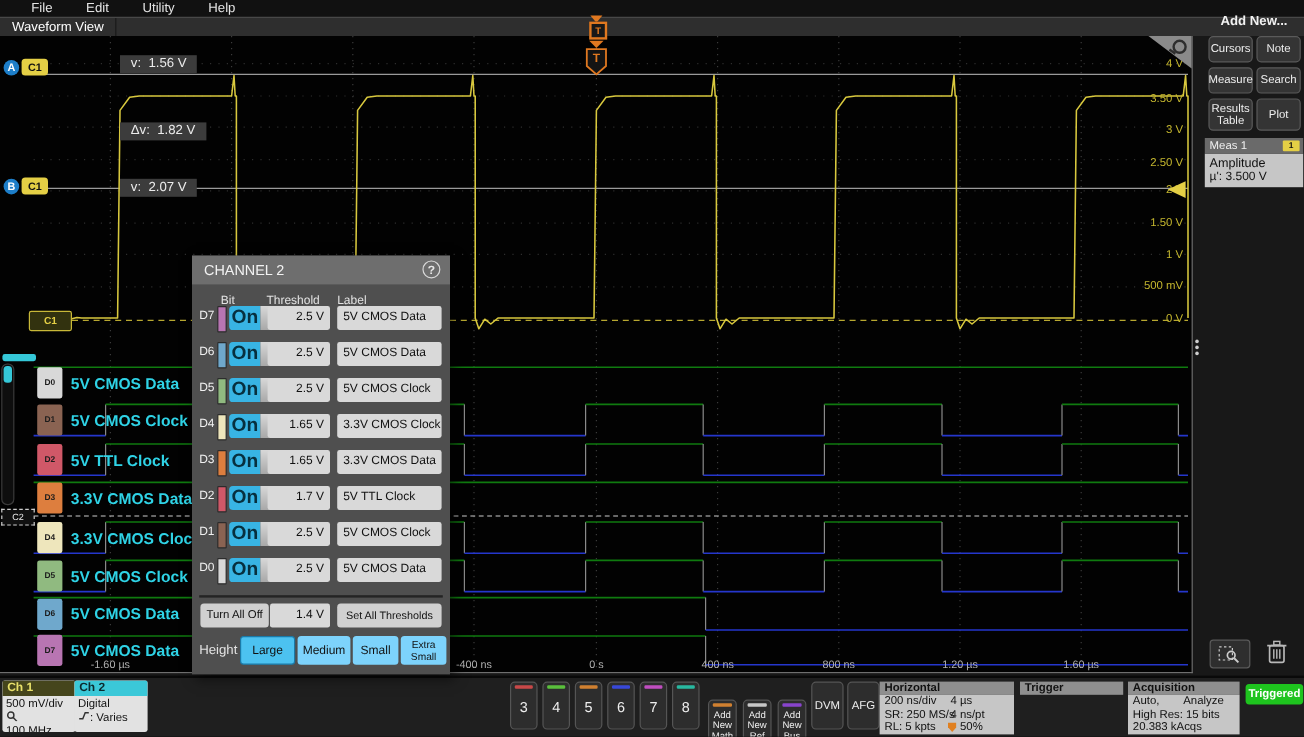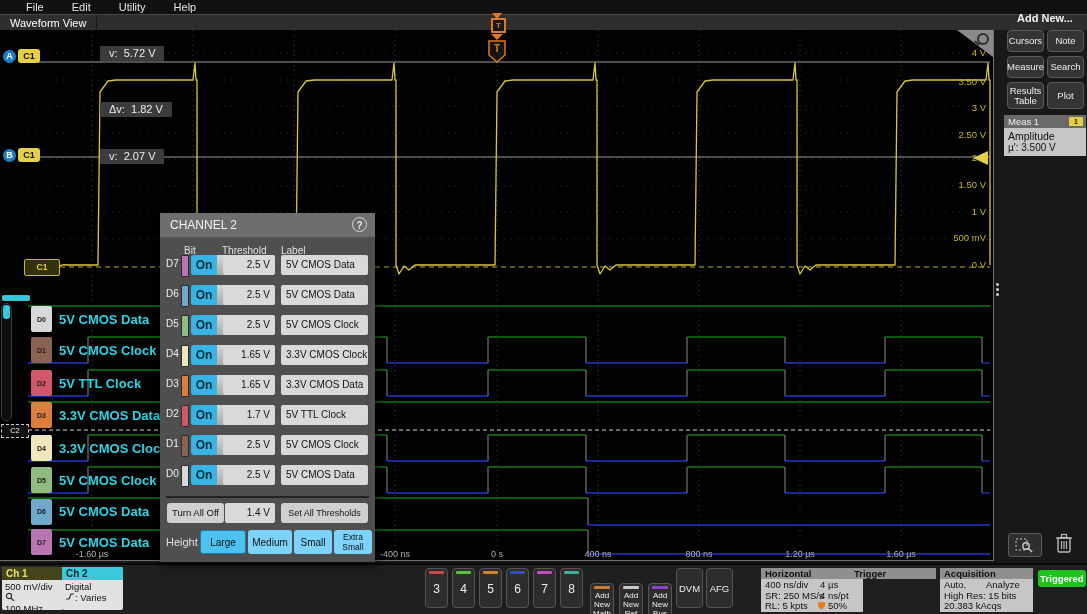--- a/index.html
+++ b/index.html
@@ -41,21 +41,21 @@
   .vdots{position:absolute;left:996px;top:283px;width:3px;z-index:5;}
   .vdots i{display:block;width:3px;height:3px;border-radius:50%;background:#cfcfcf;margin-bottom:2px;}
   
   #dialog{position:absolute;left:160px;top:213px;width:215px;height:349px;background:#4f4f4f;z-index:30;box-shadow:3px 4px 10px rgba(0,0,0,.55);}
   #dialog-title{height:24px;background:#6e6e6e;color:#f2f2f2;font-size:12px;line-height:24px;padding-left:10px;position:relative;}
   .help-circle{position:absolute;right:8px;top:4px;width:15px;height:15px;border:1.5px solid #d8d8d8;border-radius:50%;color:#e8e8e8;font-size:10px;text-align:center;line-height:15px;font-weight:bold;box-sizing:border-box;}
   .dlg-colhead{position:absolute;color:#e2e2e2;font-size:10px;}
   .dlg-row{position:absolute;left:0;width:215px;height:25px;}
   .dlg-bit{position:absolute;left:6px;top:5px;color:#f0f0f0;font-size:10px;}
   .dlg-chip{position:absolute;left:21px;top:2px;width:6px;height:20px;border-radius:1px;border:1px solid #2c2c2c;}
-  .dlg-on{position:absolute;left:31px;top:2px;width:26px;height:20px;background:#38b4e4;border-radius:3px 0 0 3px;color:#07303f;font-size:12px;font-weight:bold;text-align:center;line-height:20px;}
+  .dlg-on{position:absolute;left:31px;top:2px;width:26px;height:20px;background:#38b4e4;border-radius:3px 0 0 3px;color:#07303f;font-size:16px;font-weight:bold;text-align:center;line-height:20px;}
   .dlg-knob{position:absolute;left:57px;top:2px;width:11px;height:20px;background:linear-gradient(#d8d8d8,#a8a8a8);border-radius:0 3px 3px 0;}
   .dlg-thr{position:absolute;left:63px;top:2px;width:52px;height:20px;background:#d9d9d9;border-radius:2px;color:#111;font-size:10px;text-align:right;line-height:20px;padding-right:5px;box-sizing:border-box;}
   .dlg-lbl{position:absolute;left:121px;top:2px;width:87px;height:20px;background:#d9d9d9;border-radius:2px;color:#111;font-size:10px;line-height:20px;padding-left:5px;box-sizing:border-box;white-space:nowrap;overflow:hidden;}
   .dlg-sep{position:absolute;left:6px;top:283px;width:203px;height:2px;background:#242424;}
   .dlg-btn{position:absolute;background:#d0d0d0;border-radius:3px;color:#111;text-align:center;}
   .hgt-btn{position:absolute;top:317px;height:24px;background:#7dd3fc;border-radius:3px;color:#111;font-size:10px;display:flex;align-items:center;justify-content:center;text-align:center;}
   .hgt-sel{background:#4cc2f0;border:1px solid #1a7aa8;box-sizing:border-box;}
   
   .sb-title{position:absolute;left:1003px;top:12px;width:84px;text-align:center;color:#f2f2f2;font-size:11px;font-weight:bold;}
   .sb-btn{position:absolute;width:37px;background:#343434;border:1px solid #5a5a5a;border-radius:4px;color:#eee;font-size:9.5px;display:flex;align-items:center;justify-content:center;text-align:center;line-height:1.05;box-sizing:border-box;}
@@ -245,21 +245,21 @@
         <text x="699" y="527" fill="#b0b0b0" font-size="9" text-anchor="middle">800 ns</text>
         <text x="800" y="527" fill="#b0b0b0" font-size="9" text-anchor="middle">1.20 µs</text>
         <text x="901" y="527" fill="#b0b0b0" font-size="9" text-anchor="middle">1.60 µs</text>
       </svg>
 
     <div class="corner-tri"></div>
     <div class="corner-mag"></div>
 
     <div class="badge-circle" style="left:3px;top:20px">A</div>
     <div class="badge-c1" style="left:18px;top:19px">C1</div>
-    <div class="cursor-label" style="left:100px;top:16px">v:  5.72 V</div>
+    <div class="cursor-label" style="left:100px;top:16px">v:  1.56 V</div>
     <div class="cursor-label" style="left:100px;top:72px">Δv:  1.82 V</div>
     <div class="badge-circle" style="left:3px;top:119px">B</div>
     <div class="badge-c1" style="left:18px;top:118px">C1</div>
     <div class="cursor-label" style="left:100px;top:119px">v:  2.07 V</div>
 
     <div class="ch-tag" style="left:24px;top:229px;width:34px;height:15px;line-height:15px">C1</div>
     <div class="c2-tag" style="left:1px;top:394px;width:26px;height:12px;line-height:12px">C2</div>
 
     <div class="dig-handle-strip"></div>
     <div class="dig-handle-pill">
@@ -485,24 +485,24 @@
         <div class="addbtn" style="left: 648px;">
           <div class="strip" style="background:#8844cc"></div>
           <div class="al">Add<br>New<br>Bus</div>
         </div>
       </div>
     <div id="tool-btns">
         <div class="toolbtn" style="left: 676px;">DVM</div>
         <div class="toolbtn" style="left: 706px;">AFG</div>
       </div>
 
-    <div class="panel" style="left:761px;width:102px">
+    <div class="panel" style="left:733px;width:112px">
       <div class="ph">Horizontal</div>
       <div class="pb">
-        <div><span>400 ns/div</span><span class="pcol2" style="left:59px">4 µs</span></div>
+        <div><span>200 ns/div</span><span class="pcol2" style="left:59px">4 µs</span></div>
         <div><span>SR: 250 MS/s</span><span class="pcol2" style="left:59px">4 ns/pt</span></div>
         <div><span>RL: 5 kpts</span>
           <svg class="pcol2" style="left:57px;top:23px" width="7" height="8">
               <polygon points="0,0 7,0 7,4 3.5,8 0,4" fill="#e08020"></polygon>
             </svg>
           <span class="pcol2" style="left:67px">50%</span></div>
       </div>
     </div>
 
     <div class="panel" style="left:850px;width:86px">

